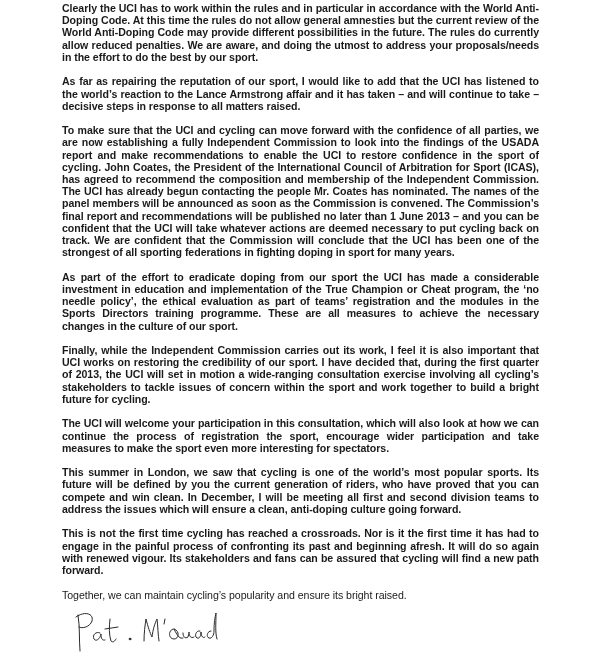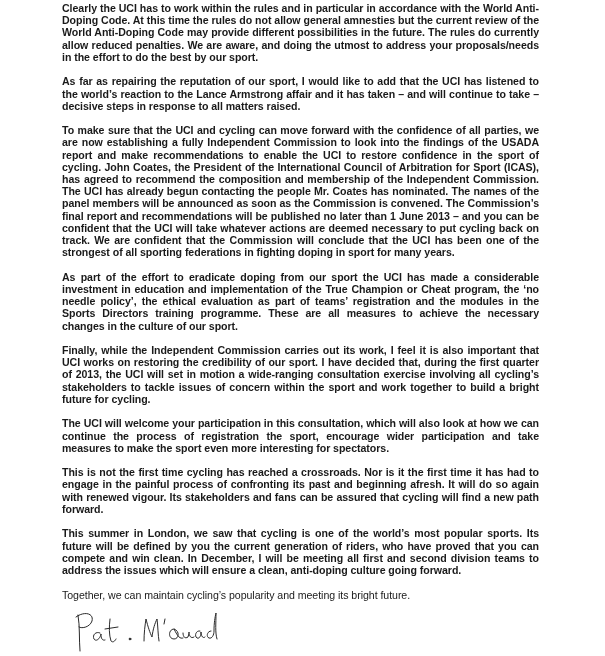--- a/index.html
+++ b/index.html
@@ -20,23 +20,23 @@
 </head>
 <body>
 
 <div class="page">
   <p class="para">Clearly the UCI has to work within the rules and in particular in accordance with the World Anti-Doping Code. At this time the rules do not allow general amnesties but the current review of the World Anti-Doping Code may provide different possibilities in the future. The rules do currently allow reduced penalties. We are aware, and doing the utmost to address your proposals/needs in the effort to do the best by our sport.</p>
   <p class="para">As far as repairing the reputation of our sport, I would like to add that the UCI has listened to the world’s reaction to the Lance Armstrong affair and it has taken – and will continue to take – decisive steps in response to all matters raised.</p>
   <p class="para">To make sure that the UCI and cycling can move forward with the confidence of all parties, we are now establishing a fully Independent Commission to look into the findings of the USADA report and make recommendations to enable the UCI to restore confidence in the sport of cycling.  John Coates, the President of the International Council of Arbitration for Sport (ICAS), has agreed to recommend the composition and membership of the Independent Commission. The UCI has already begun contacting the people Mr. Coates has nominated.  The names of the panel members will be announced as soon as the Commission is convened. The Commission’s final report and recommendations will be published no later than 1 June 2013 – and you can be confident that the UCI will take whatever actions are deemed necessary to put cycling back on track. We are confident that the Commission will conclude that the UCI has been one of the strongest of all sporting federations in fighting doping in sport for many years.</p>
   <p class="para">As part of the effort to eradicate doping from our sport the  UCI has made a considerable investment in education and implementation of the True Champion or Cheat program, the ‘no needle policy’, the ethical evaluation as part of teams’ registration and the modules in the Sports Directors training programme. These are all measures to achieve the necessary changes in the culture of our sport.</p>
   <p class="para">Finally, while the Independent Commission carries out its work, I feel it is also important that UCI works on restoring the credibility of our sport. I have decided that, during the first quarter of 2013, the UCI will set in motion a wide-ranging consultation exercise involving all cycling’s stakeholders to tackle issues of concern within the sport and work together to build a bright future for cycling.</p>
   <p class="para">The UCI will welcome your participation in this consultation, which will also look at how we can continue the process of registration the sport, encourage wider participation and take measures to make the sport even more interesting for spectators.</p>
+  <p class="para">This summer in London, we saw that cycling is one of the world’s most popular sports. Its future will be defined by you the current generation of riders, who have proved that you can compete and win clean. In December, I will be meeting all first and second division teams to address the issues which will ensure a clean, anti-doping culture going forward.</p>
   <p class="para">This is not the first time cycling has reached a crossroads. Nor is it the first time it has had to engage in the painful process of confronting its past and beginning afresh. It will do so again with renewed vigour. Its stakeholders and fans can be assured that cycling will find a new path forward.</p>
-  <p class="para">This summer in London, we saw that cycling is one of the world’s most popular sports. Its future will be defined by you the current generation of riders, who have proved that you can compete and win clean. In December, I will be meeting all first and second division teams to address the issues which will ensure a clean, anti-doping culture going forward.</p>
-  <p class="closing">Together, we can maintain cycling’s popularity and meeting its bright future.</p>
+  <p class="closing">Together, we can maintain cycling’s popularity and ensure its bright raised.</p>
 
   <div class="signature">
     <svg width="160" height="50" viewBox="0 0 160 50">
       <title>Pat . M'Quaid</title>
       <g fill="none" stroke="#2a2a2a" stroke-width="1" stroke-linecap="round" stroke-linejoin="round">
 
         <path d="M8 8 C10 20 9 32 10 44"></path>
         <path d="M6 10 C14 4 24 6 22 14 C20 20 12 22 9 20"></path>
 
         <path d="M30 26 C26 24 22 28 24 32 C26 35 30 32 31 27 C31 31 32 34 35 33"></path>

